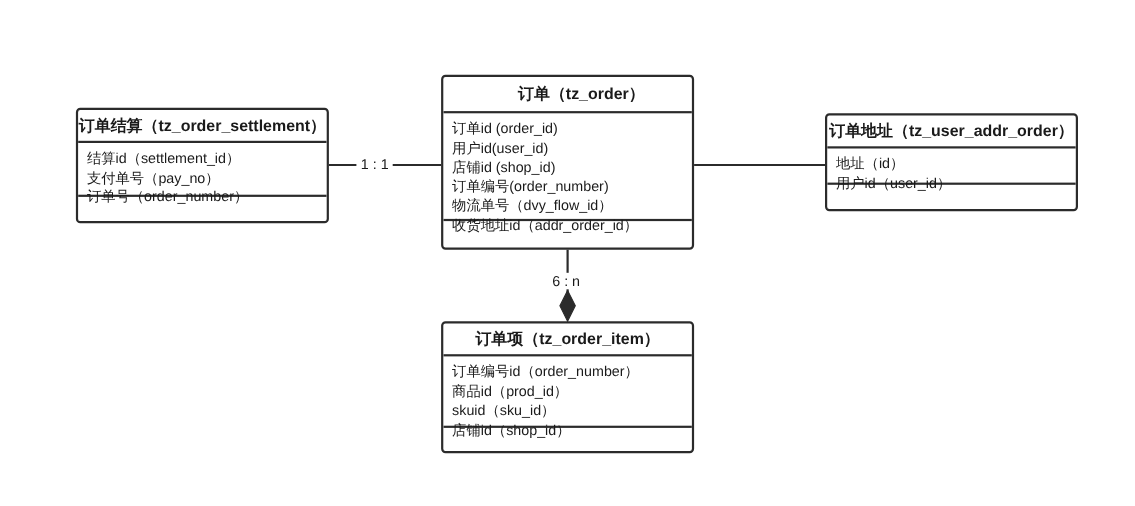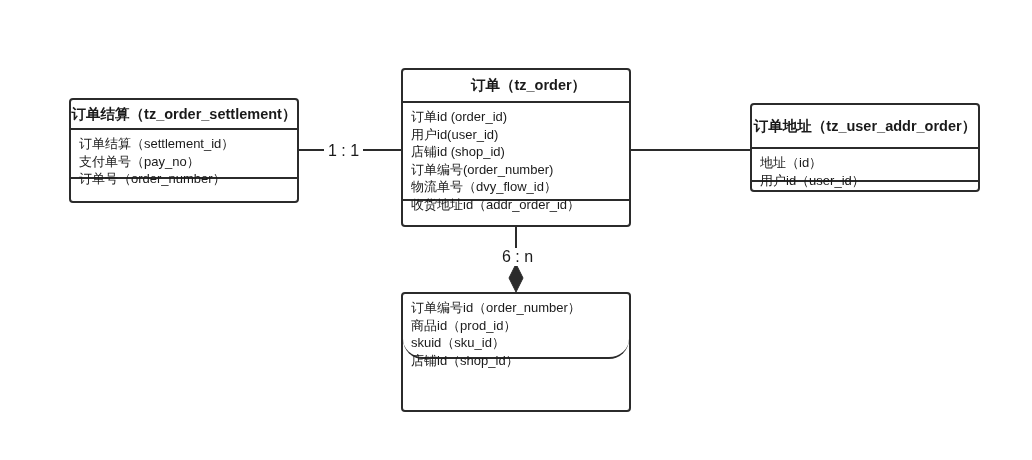--- a/index.html
+++ b/index.html
@@ -55,21 +55,21 @@
     font-size: 13px;
     line-height: 17.5px;
     color: #1a1a1a;
     white-space: nowrap;
   }
   .entity-footer {
     box-sizing: border-box;
   }
   .edge-label {
     position: absolute;
-    font-size: 16px;
+    font-size: 13px;
     color: #1a1a1a;
     background: #ffffff;
     padding: 0 4px;
     white-space: nowrap;
     text-align: center;
   }
 </style>
 </head>
 <body>
 
@@ -82,51 +82,52 @@
     <line x1="631" y1="150" x2="750" y2="150" stroke="#2b2b2b" stroke-width="2"></line>
 
     <line x1="516" y1="227" x2="516" y2="268" stroke="#2b2b2b" stroke-width="2"></line>
 
     <polygon points="516,292 509,278 516,264 523,278" fill="#2b2b2b" stroke="#2b2b2b" stroke-width="1"></polygon>
   </svg>
 
   <div class="entity" style="left:69px; top:98px; width:230px; height:105px;">
     <div class="entity-header" style="height:30px;">订单结算（tz_order_settlement）</div>
     <div class="entity-body" style="height:49px;">
-      <div class="attr-row">订单结算（settlement_id）</div>
+      <div class="attr-row">结算id（settlement_id）</div>
       <div class="attr-row">支付单号（pay_no）</div>
       <div class="attr-row">订单号（order_number）</div>
     </div>
     <div class="entity-footer"></div>
   </div>
 
   <div class="entity" style="left:401px; top:68px; width:230px; height:159px;">
     <div class="entity-header" style="height:33px;padding-left:25px;">订单（tz_order）</div>
     <div class="entity-body" style="height:98px;">
       <div class="attr-row">订单id (order_id)</div>
       <div class="attr-row">用户id(user_id)</div>
       <div class="attr-row">店铺id (shop_id)</div>
       <div class="attr-row">订单编号(order_number)</div>
       <div class="attr-row">物流单号（dvy_flow_id）</div>
       <div class="attr-row">收货地址id（addr_order_id）</div>
     </div>
     <div class="entity-footer"></div>
   </div>
 
   <div class="entity" style="left:750px; top:103px; width:230px; height:89px;">
-    <div class="entity-header" style="height:44px;">订单地址（tz_user_addr_order）</div>
+    <div class="entity-header" style="height:30px;">订单地址（tz_user_addr_order）</div>
     <div class="entity-body" style="height:33px;">
       <div class="attr-row">地址（id）</div>
       <div class="attr-row">用户id（user_id）</div>
     </div>
     <div class="entity-footer"></div>
   </div>
 
   <div class="entity" style="left:401px; top:292px; width:230px; height:120px;">
-    <div class="entity-body" style="height:65px;border-radius:20px;">
+    <div class="entity-header" style="height:30px;">订单项（tz_order_item）</div>
+    <div class="entity-body" style="height:65px;">
       <div class="attr-row">订单编号id（order_number）</div>
       <div class="attr-row">商品id（prod_id）</div>
       <div class="attr-row">skuid（sku_id）</div>
       <div class="attr-row">店铺id（shop_id）</div>
     </div>
     <div class="entity-footer"></div>
   </div>
 
   <div class="edge-label" style="left:324px; top:142px;">1 : 1</div>
 

